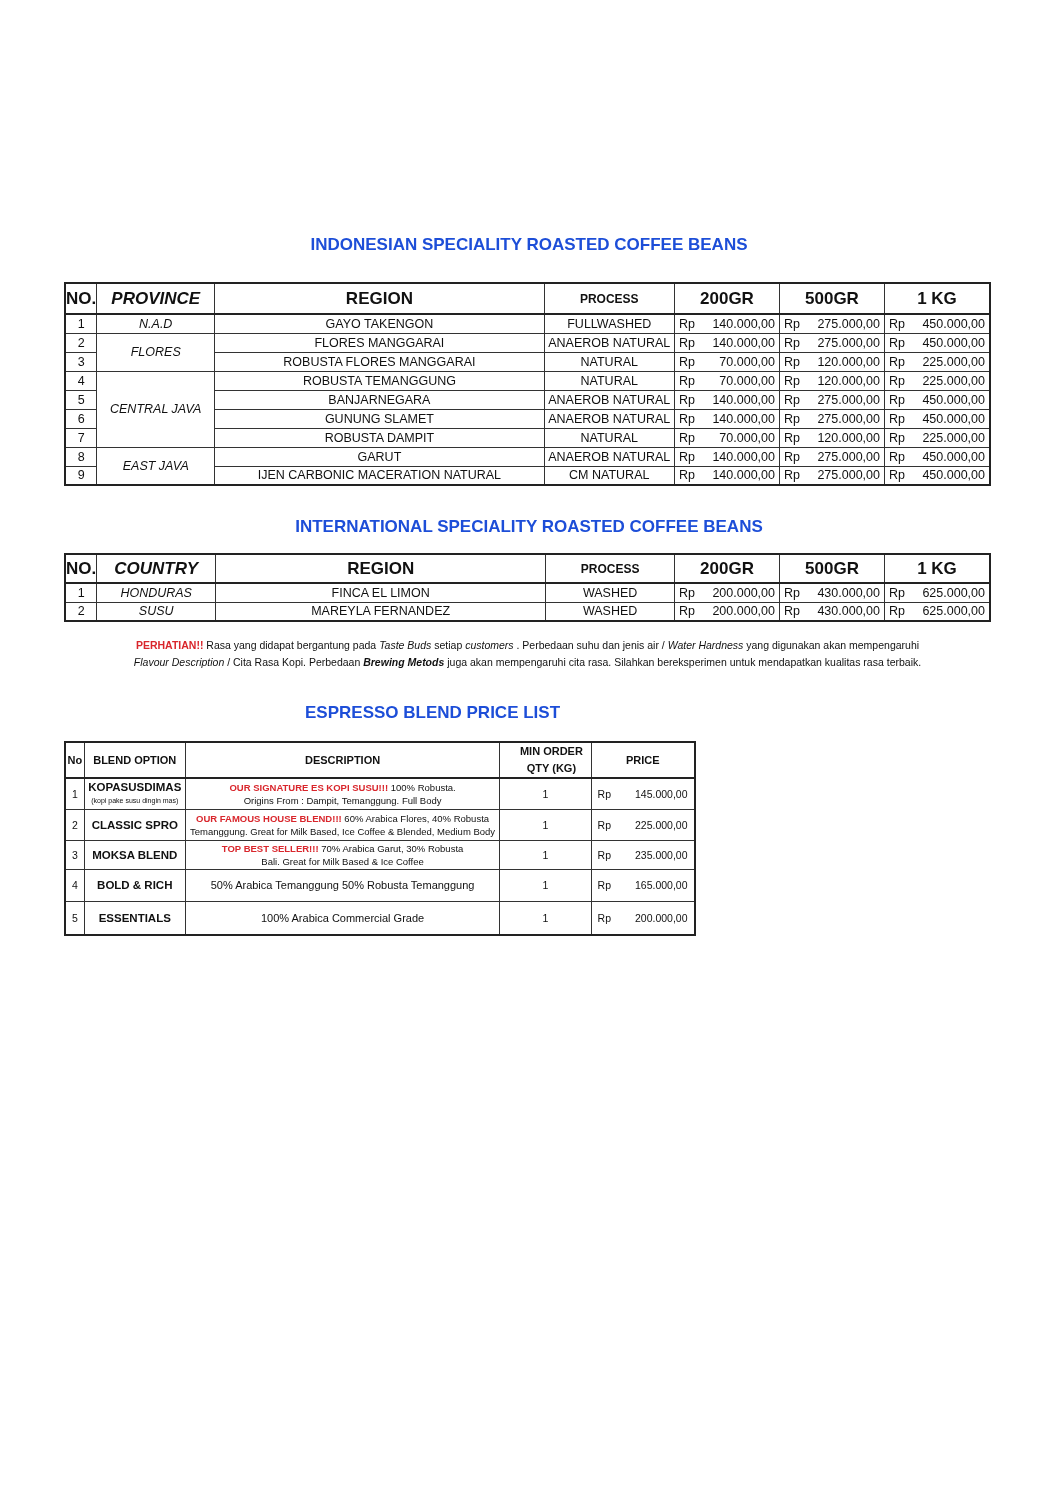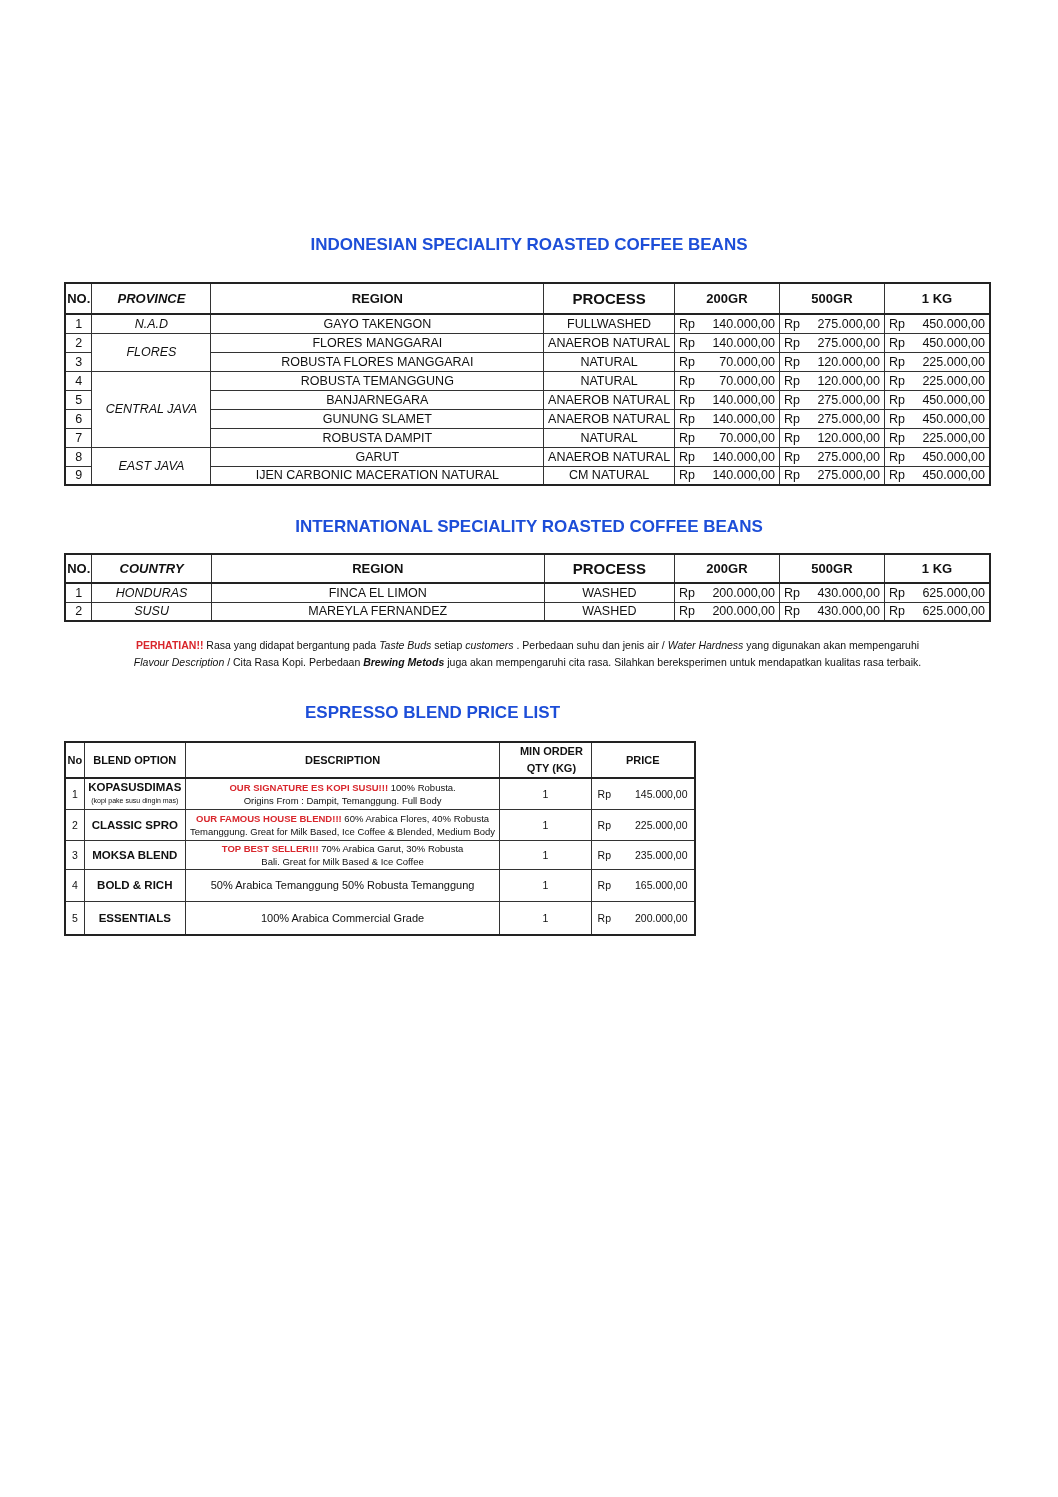--- a/index.html
+++ b/index.html
@@ -2,23 +2,23 @@
 <html><head>
 <meta charset="utf-8">
 <style>
   html, body { margin: 0; padding: 0; background: #ffffff; }
   body { width: 1058px; height: 1497px; position: relative; font-family: "Liberation Sans", sans-serif; color: #111; }
   .title { position: absolute; font-weight: bold; font-size: 17px; text-align: center; white-space: nowrap; color: #1d4ed8; }
   table { position: absolute; border-collapse: collapse; font-size: 12.5px; }
   table, th, td { font-family: "Liberation Sans", sans-serif; }
   td, th { border: 1px solid #333; padding: 0; text-align: center; white-space: nowrap; }
   .outer { border: 2px solid #222; }
-  th { font-weight: bold; font-size: 13px; }
+  th { font-weight: bold; font-size: 17px; }
   th.ital, td.ital { font-style: italic; }
-  th.small { font-size: 15px; }
+  th.small { font-size: 12px; }
   .price { text-align: left; padding: 0 4px; }
   .price .rp { display: inline-block; width: 22px; }
   .price .amt { display: inline-block; width: 74px; text-align: right; }
   .hdr-row th { border-bottom: 2px solid #222; }
   .red { color: #d9262c; font-weight: bold; }
   .note { position: absolute; left: 60px; width: 935px; font-size: 10.5px; text-align: center; line-height: 17px; }
   .note i { font-style: italic; }
   .blend td { font-size: 10.5px; line-height: 14px; }
   .blend th { font-size: 11px; }
   .blend .name { font-weight: bold; font-size: 11.5px; }

